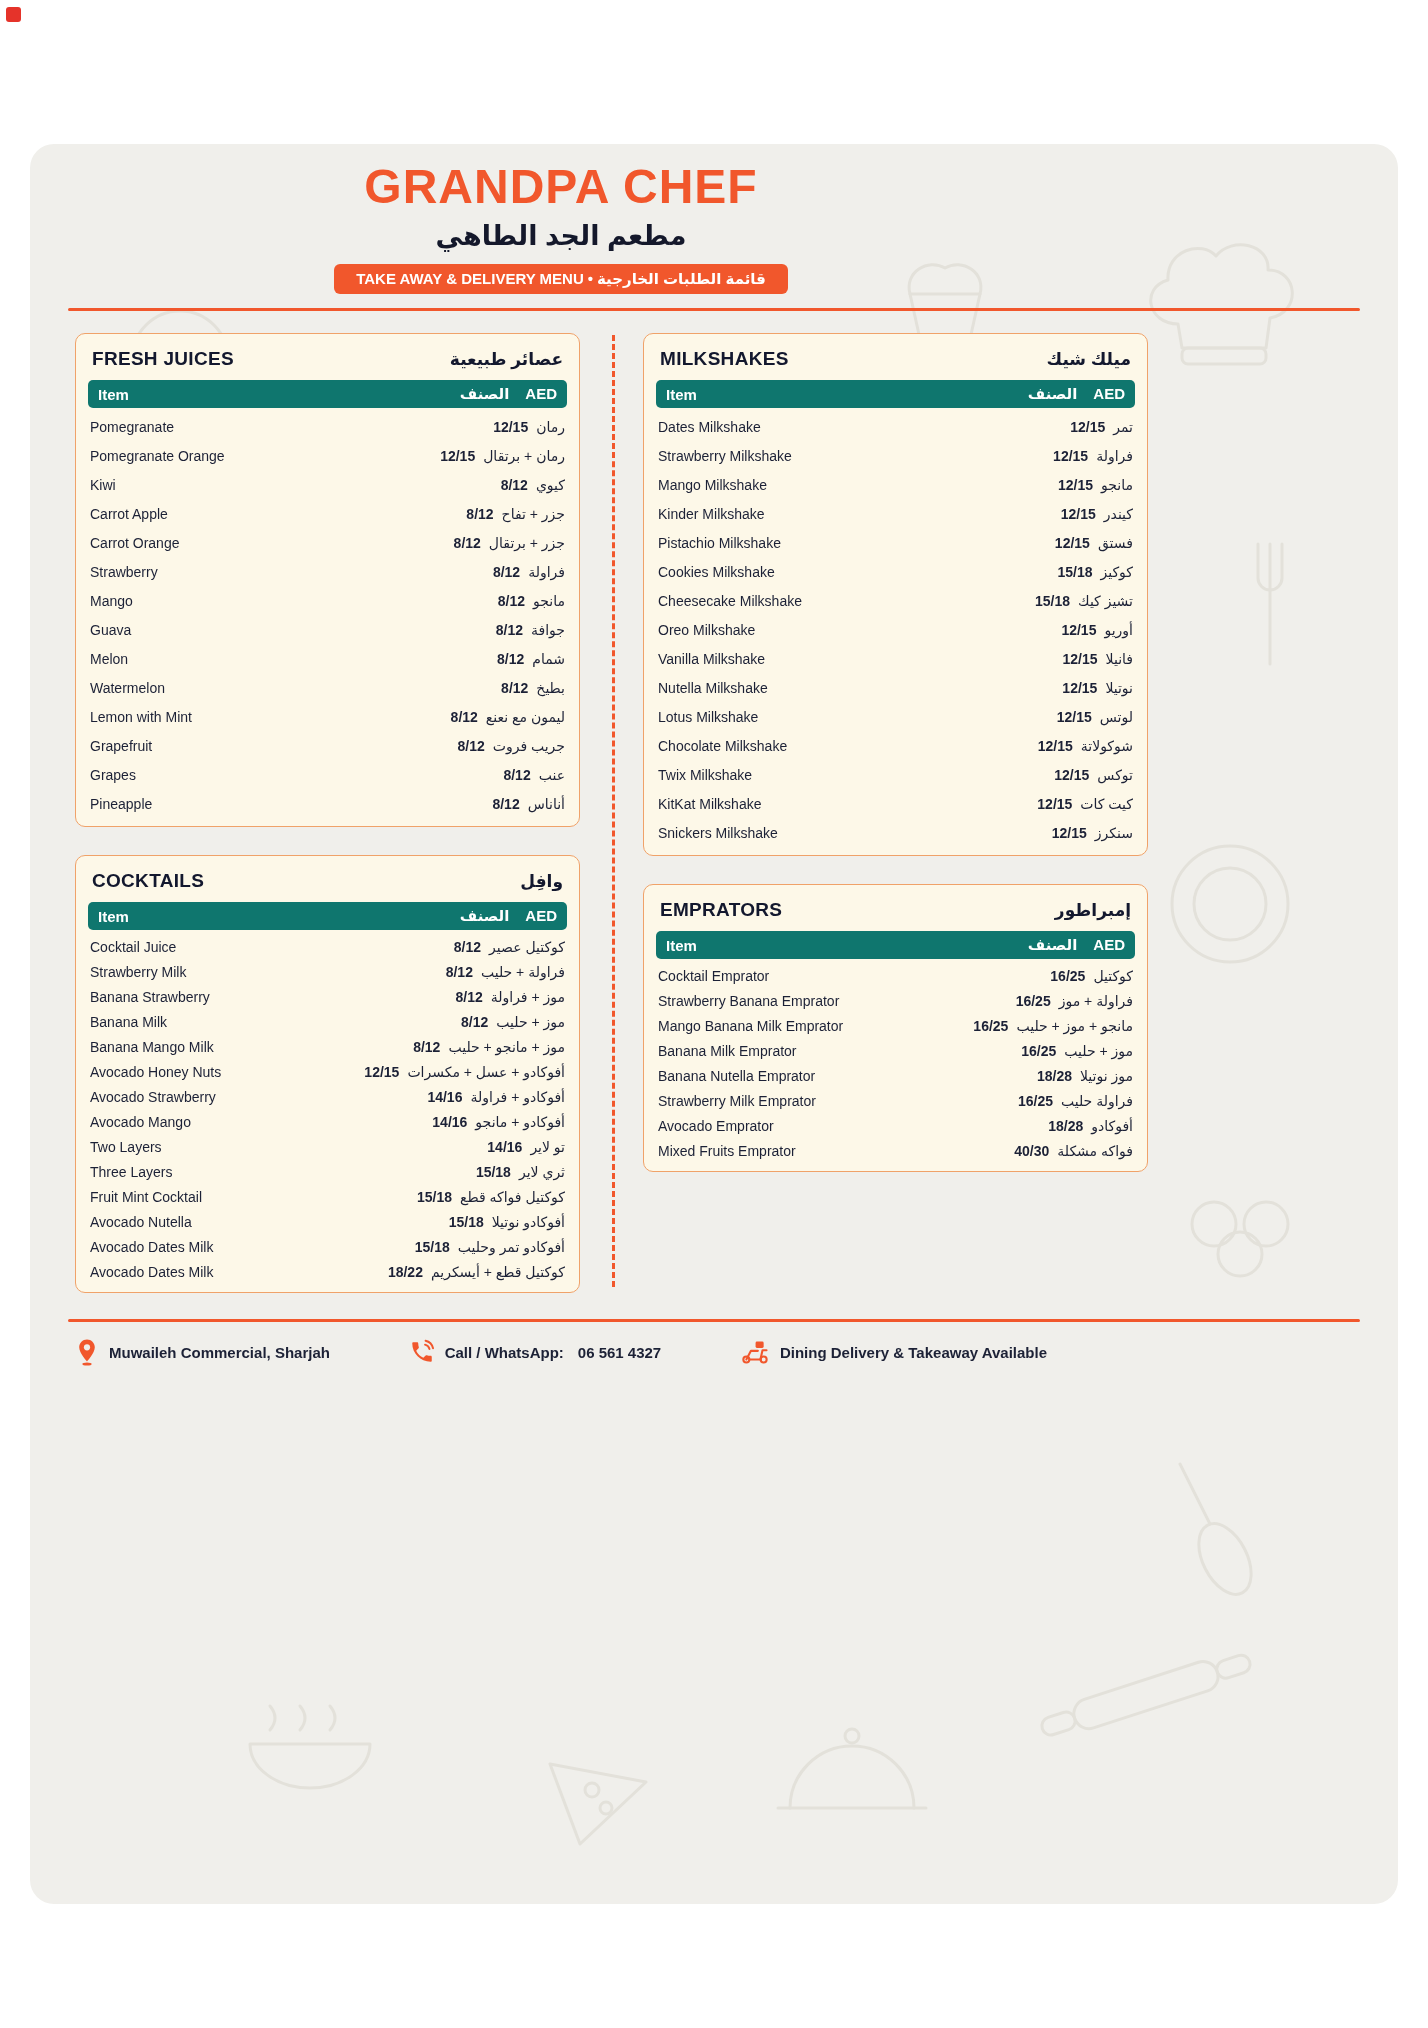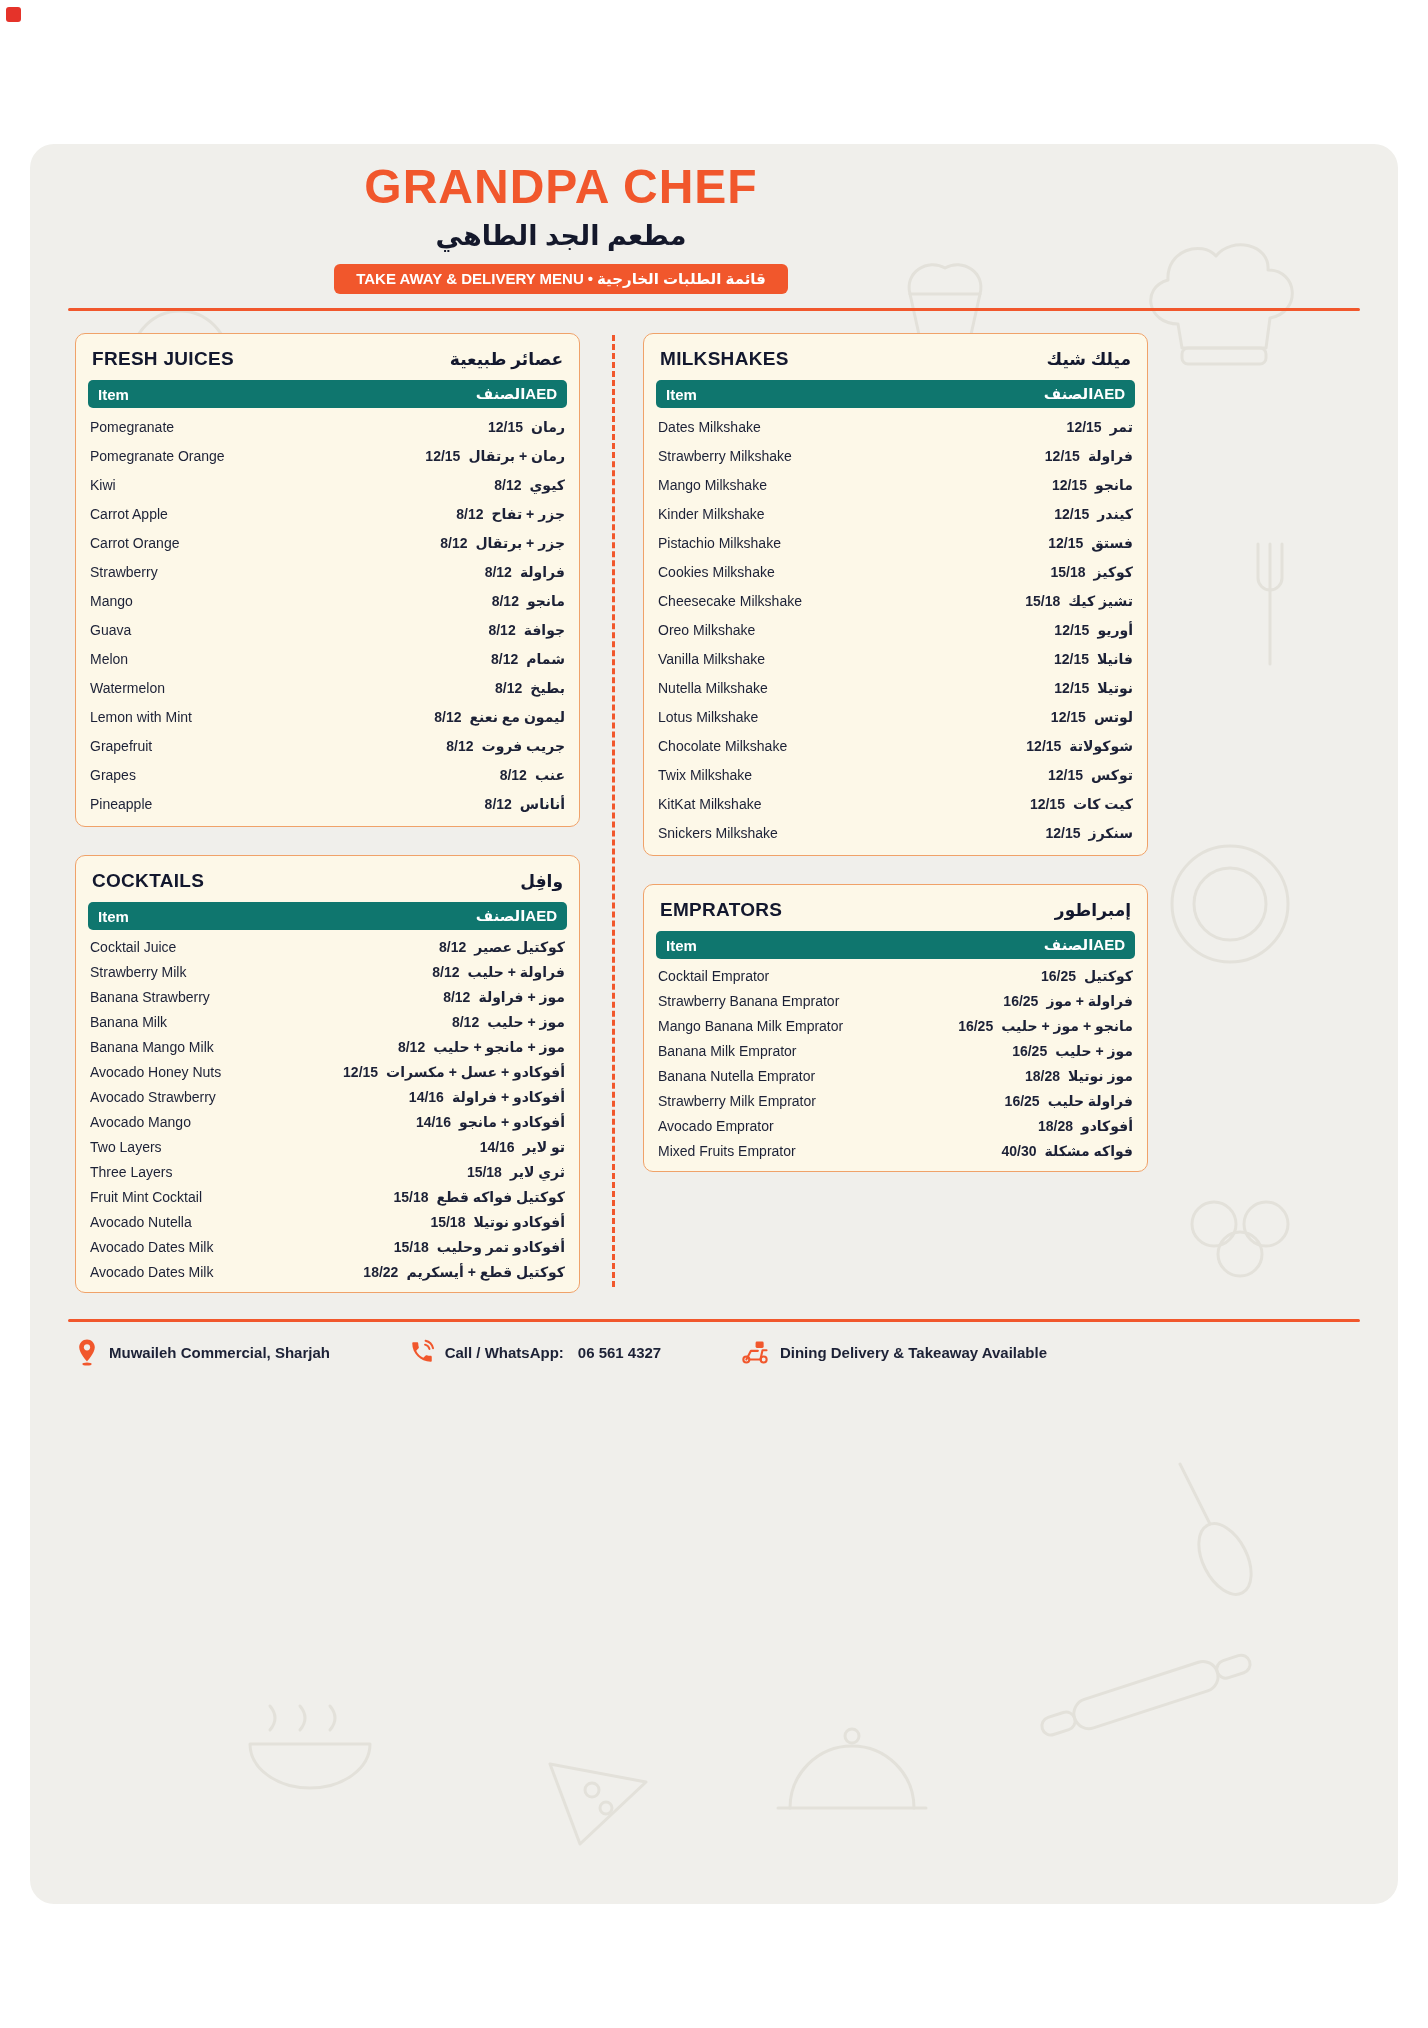--- a/index.html
+++ b/index.html
@@ -28,28 +28,28 @@
   .divider { border-left:3px dashed #F1572C; margin:2px 28px 6px 32px; }
 
   .menu-box { background:#FDF8E8; border:1.5px solid #f0a269; border-radius:10px; padding:12px 12px 8px 12px; }
   .sec-head { display:flex; justify-content:space-between; align-items:baseline; padding:2px 4px 10px 4px; }
   .sec-title { font-size:19px; font-weight:800; letter-spacing:.3px; color:#13182e; }
   .sec-title-ar { font-size:17px; font-weight:700; color:#13182e; }
 
   .thead { display:flex; justify-content:space-between; align-items:center;
            background:#0f766e; color:#fff; border-radius:5px; padding:5px 10px;
            font-size:15px; font-weight:700; }
-  .th-right { display:inline-flex; gap:0; }
+  .th-right { display:inline-flex; gap:16px; }
 
   .rows { display:flex; flex-direction:column; padding-top:4px; }
   .mrow { display:flex; justify-content:space-between; align-items:center; padding:6.5px 2px; }
   .compact .mrow { padding:4.5px 2px; }
   .en { font-size:14px; font-weight:400; color:#1c2136; }
   .rgt { display:inline-flex; gap:8px; direction:rtl; align-items:center; }
-  .ar { font-size:14px; font-weight:700; color:#1c2136; }
+  .ar { font-size:14px; font-weight:400; color:#1c2136; }
   .price { font-size:14px; font-weight:700; color:#1c2136; }
 
   .footer { display:flex; justify-content:space-between; align-items:center;
             width:972px; margin-left:7px; margin-top:16px; }
   .fgroup { display:flex; align-items:center; gap:10px; font-size:15px; font-weight:700; color:#1c2136; }
   .fgroup svg { flex:0 0 auto; }
   .phone-num { margin-left:4px; }
 </style>
 </head>
 <body>

